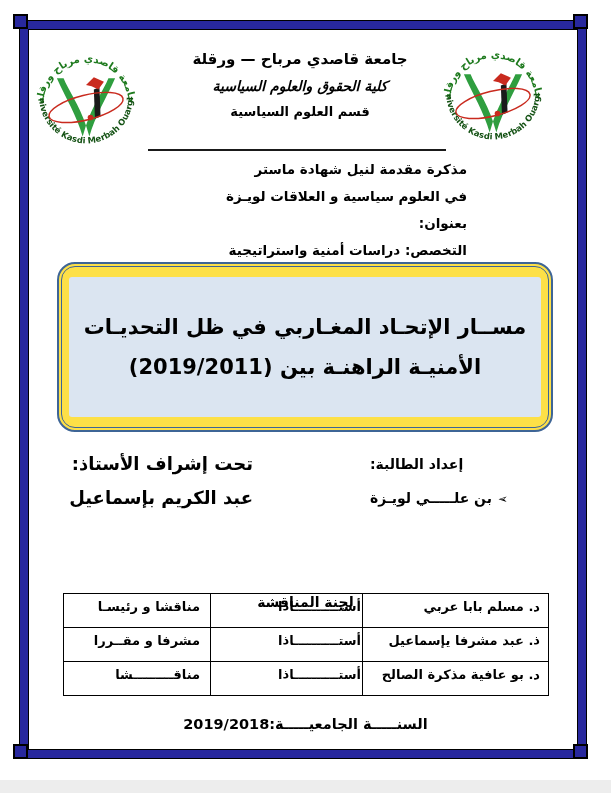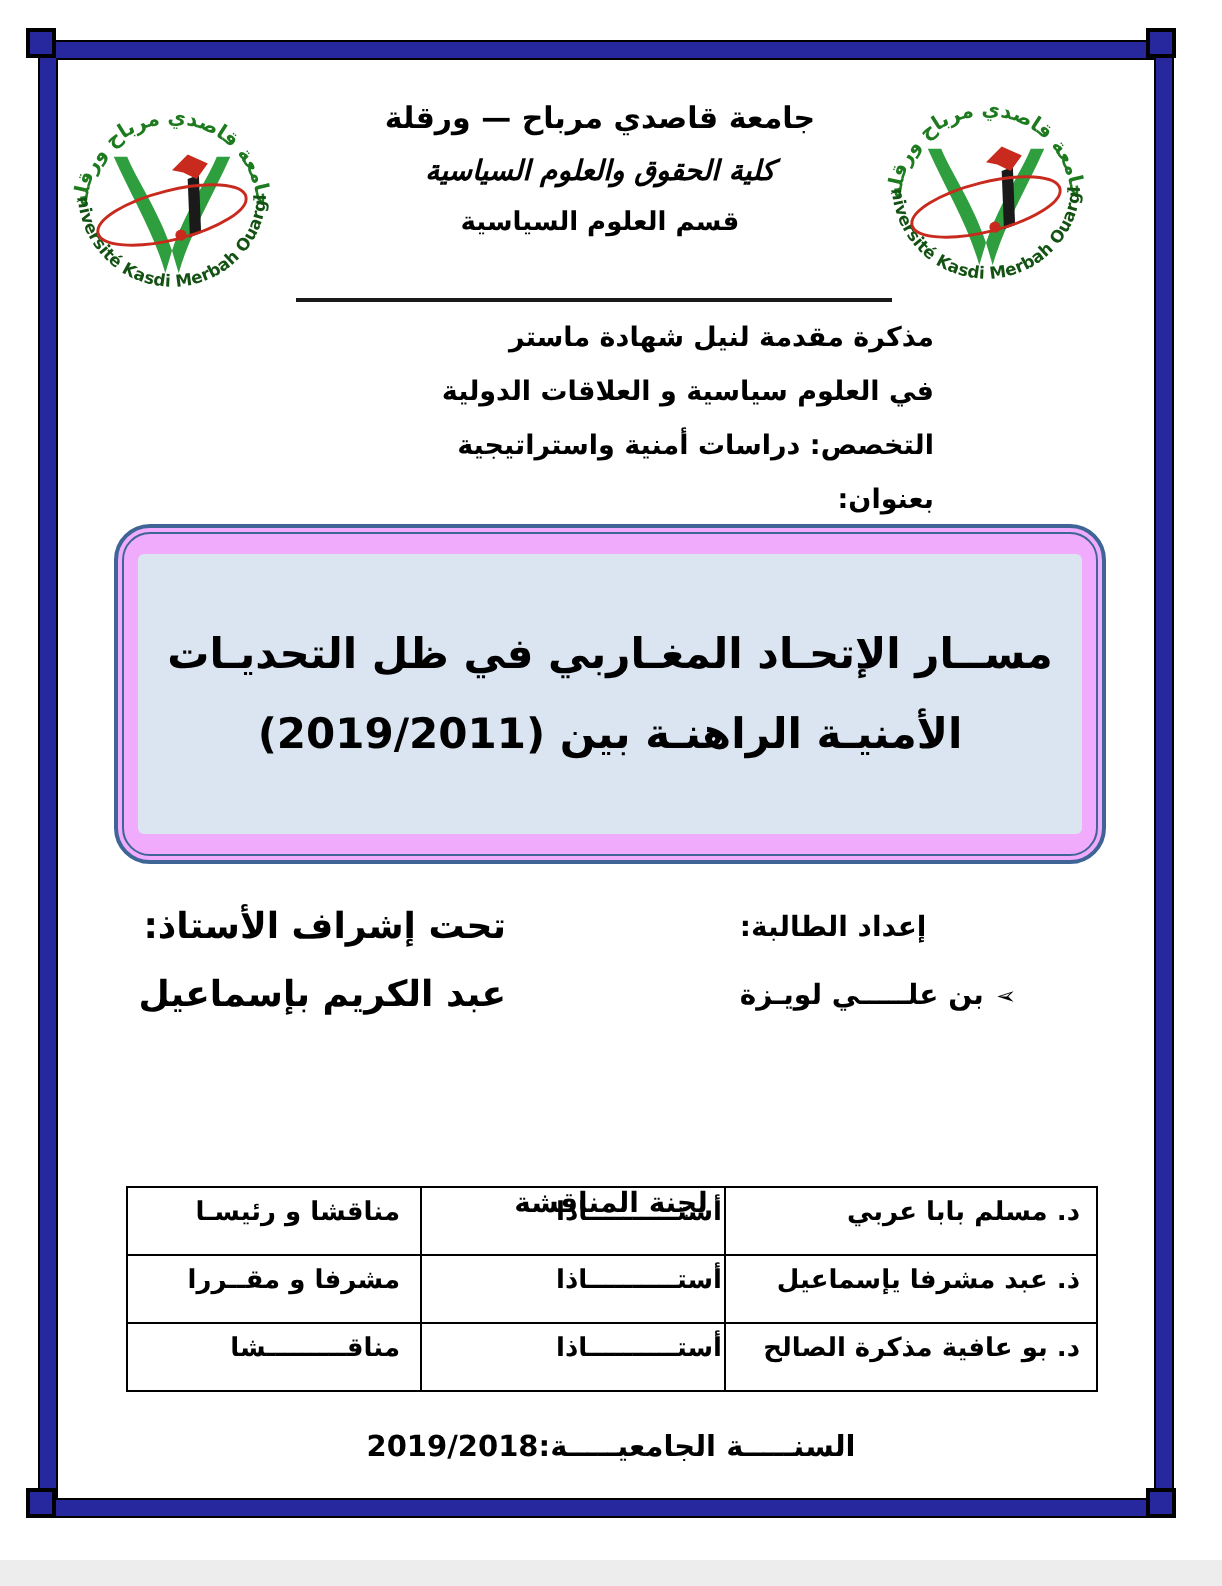--- a/index.html
+++ b/index.html
@@ -26,21 +26,21 @@
   .header{position:absolute;left:135px;top:50px;width:330px;text-align:center;}
   .header .h1{font-size:15px;font-weight:bold;margin-bottom:10px;}
   .header .h2{font-size:14px;font-weight:bold;font-style:italic;margin-bottom:10px;}
   .header .h3{font-size:13px;font-weight:bold;}
   .rule{position:absolute;left:148px;top:149px;width:298px;height:2px;background:#1a1a1a;}
   
   .intro{position:absolute;right:144px;top:156px;text-align:right;font-weight:bold;
     font-size:13.5px;line-height:27px;}
   
   .title-box{position:absolute;left:57px;top:262px;width:496px;height:170px;
-    border:2.5px solid #3e6596;border-radius:18px;box-sizing:border-box;background:#f0abfc;}
+    border:2.5px solid #3e6596;border-radius:18px;box-sizing:border-box;background:#fde047;}
   .title-box::before{content:"";position:absolute;inset:2px;border:1px solid #3e6596;border-radius:14px;}
   .title-fill{position:absolute;left:10px;right:10px;top:13px;bottom:13px;background:#dbe5f1;
     border-radius:3px;display:flex;flex-direction:column;justify-content:center;gap:16px;text-align:center;}
   .title-line{font-size:21px;font-weight:bold;}
   
   .byline-student{position:absolute;right:103px;top:447px;text-align:left;font-weight:bold;
     font-size:14px;line-height:34px;}
   .byline-supervisor{position:absolute;right:358px;top:447px;text-align:right;font-weight:bold;
     font-size:18px;line-height:34px;}
   .arrow{display:inline-block;transform:scaleX(-1);font-size:12px;margin-left:6px;}
@@ -107,23 +107,23 @@
 
   <div class="header">
     <div class="h1">جامعة قاصدي مرباح — ورقلة</div>
     <div class="h2">كلية الحقوق والعلوم السياسية</div>
     <div class="h3">قسم العلوم السياسية</div>
   </div>
   <div class="rule"></div>
 
   <div class="intro">
     <div>مذكرة مقدمة لنيل شهادة ماستر</div>
-    <div>في العلوم سياسية و العلاقات الدولية</div>
+    <div>في العلوم سياسية و العلاقات لويـزة</div>
+    <div>بعنوان:</div>
     <div>التخصص: دراسات أمنية واستراتيجية</div>
-    <div>بعنوان:</div>
   </div>
 
   <div class="title-box">
     <div class="title-fill">
       <div class="title-line">مســار الإتحـاد المغـاربي في ظل التحديـات</div>
       <div class="title-line">الأمنيـة الراهنـة بين (2019/2011)</div>
     </div>
   </div>
 
   <div class="byline-student">

